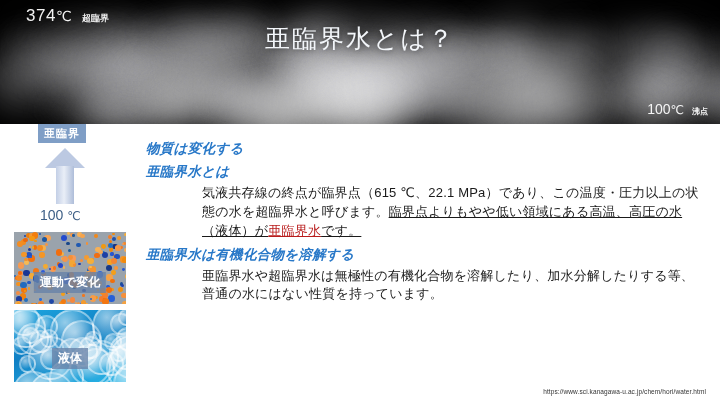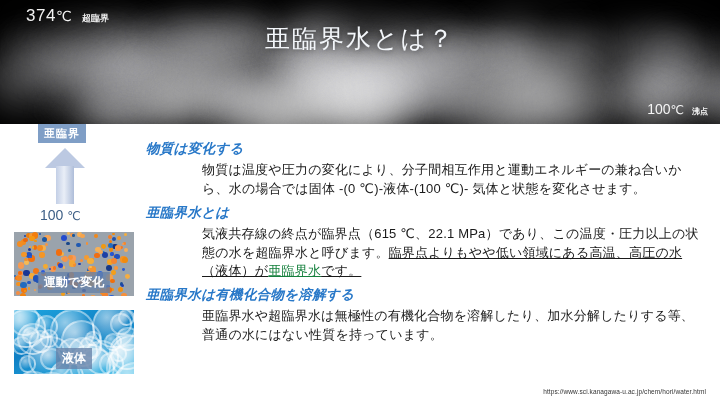--- a/index.html
+++ b/index.html
@@ -37,38 +37,38 @@
   .arrow-wrap{position:absolute;left:42px;top:148px;width:46px;height:56px;}
   .arrow-shaft{position:absolute;left:14px;top:18px;width:18px;height:38px;
                background:linear-gradient(90deg,#c3cfe6 0%,#e9eef7 45%,#aebdd9 100%);}
   .arrow-head{position:absolute;left:3px;top:0;width:0;height:0;
               border-left:20px solid transparent;border-right:20px solid transparent;
               border-bottom:20px solid #bcc9e2;}
 
   .temp100-left{position:absolute;left:40px;top:207px;color:#3d5f86;font-size:14px;}
   .temp100-left .unit{font-size:12px;}
 
-  .thumb{position:absolute;left:14px;width:112px;height:64px;overflow:hidden;padding-left:8px;}
+  .thumb{position:absolute;left:14px;width:112px;height:72px;overflow:hidden;}
   .thumb-mol{top:232px;background:#9aa3ac;}
   .thumb-liq{top:310px;background:linear-gradient(160deg,#1ea7e0 0%,#0f7fc4 45%,#2bb7e8 100%);}
   .mol{position:absolute;border-radius:50%;}
   .bub{position:absolute;border-radius:50%;border:2px solid rgba(255,255,255,.45);
        background:radial-gradient(circle at 32% 28%,rgba(255,255,255,.55),rgba(255,255,255,0) 62%);}
   .thumb-label{position:absolute;left:50%;transform:translateX(-50%);background:rgba(102,130,168,.78);
                color:#fff;font-size:12px;font-weight:bold;padding:2px 6px;white-space:nowrap;}
   .thumb-mol .thumb-label{top:40px;}
   .thumb-liq .thumb-label{top:38px;}
 
   
   .content{position:absolute;left:146px;top:140px;width:560px;}
   .sec{margin-bottom:5px;}
   .sec-head{color:#2878c8;font-size:13.5px;font-weight:bold;font-style:italic;letter-spacing:.3px;margin-bottom:3px;}
   .sec-body{margin-left:56px;color:#1a1a1a;font-size:13px;line-height:1.45;letter-spacing:.2px;}
   .u{text-decoration:underline;text-decoration-thickness:1px;}
-  .blue{color:#15803d;}
+  .blue{color:#b91c1c;}
 
   .source{position:absolute;right:14px;top:388px;color:#333;font-size:6.5px;letter-spacing:.1px;}
 </style>
 </head>
 <body>
 
 <div class="slide">
 
   <div class="banner">
     <div class="smoke" id="smoke">
@@ -467,21 +467,20 @@
         <div class="bub" style="width: 33.9921px; height: 33.9921px; left: 63.3757px; top: 37.9928px;"></div>
         <div class="bub" style="width: 43.8903px; height: 43.8903px; left: 92.4179px; top: 33.7802px;"></div>
       </div>
     <div class="thumb-label">液体</div>
   </div>
 
   <div class="content">
 
     <div class="sec">
       <div class="sec-head">物質は変化する</div>
-      <div class="sec-body">物質は温度や圧力の変化により、分子間相互作用と運動エネルギーの兼ね合いから、水の場合では固体 -(0 ℃)-液体-(100 ℃)- 気体と状態を変化させます。</div>
     </div>
 
     <div class="sec">
       <div class="sec-head">亜臨界水とは</div>
       <div class="sec-body"><span>気液共存線の終点が臨界点（615 ℃、22.1 MPa）であり、この温度・圧力以上の状態の水を超臨界水と呼びます。</span><span class="u">臨界点よりもやや低い領域にある高温、高圧の水（液体）が</span><span class="u blue">亜臨界水</span><span class="u">です。</span></div>
     </div>
 
     <div class="sec">
       <div class="sec-head">亜臨界水は有機化合物を溶解する</div>
       <div class="sec-body">亜臨界水や超臨界水は無極性の有機化合物を溶解したり、加水分解したりする等、普通の水にはない性質を持っています。</div>

